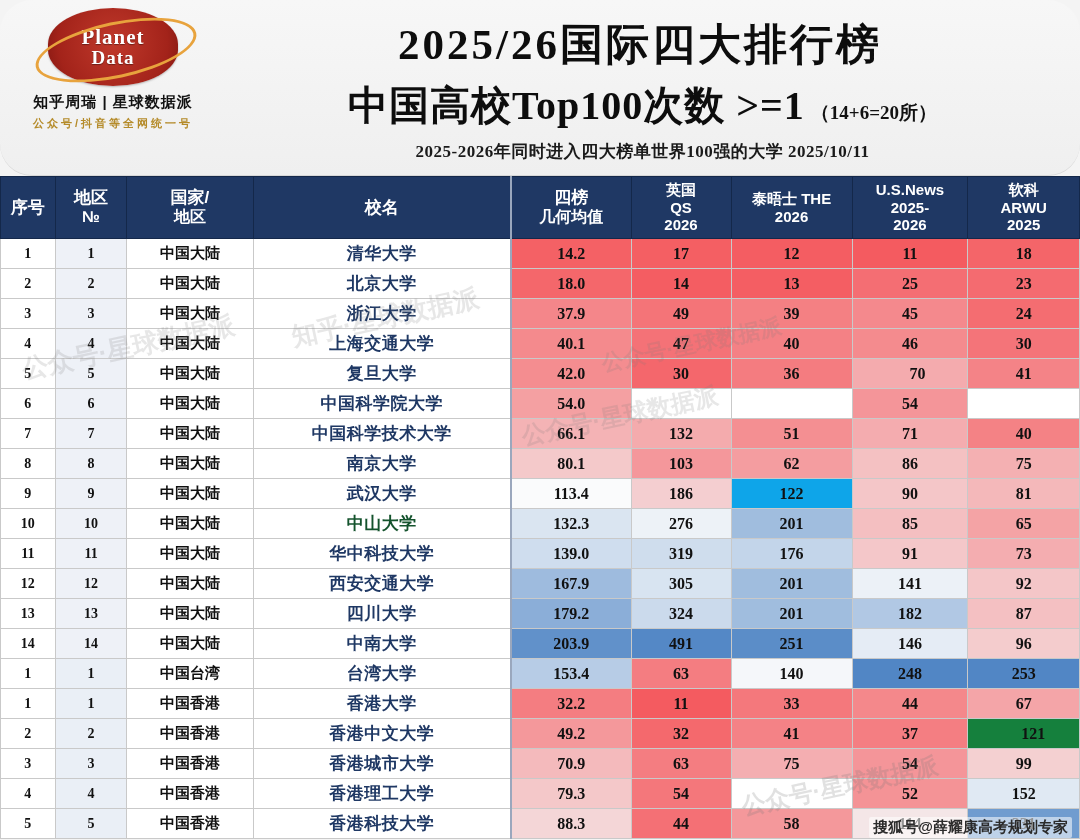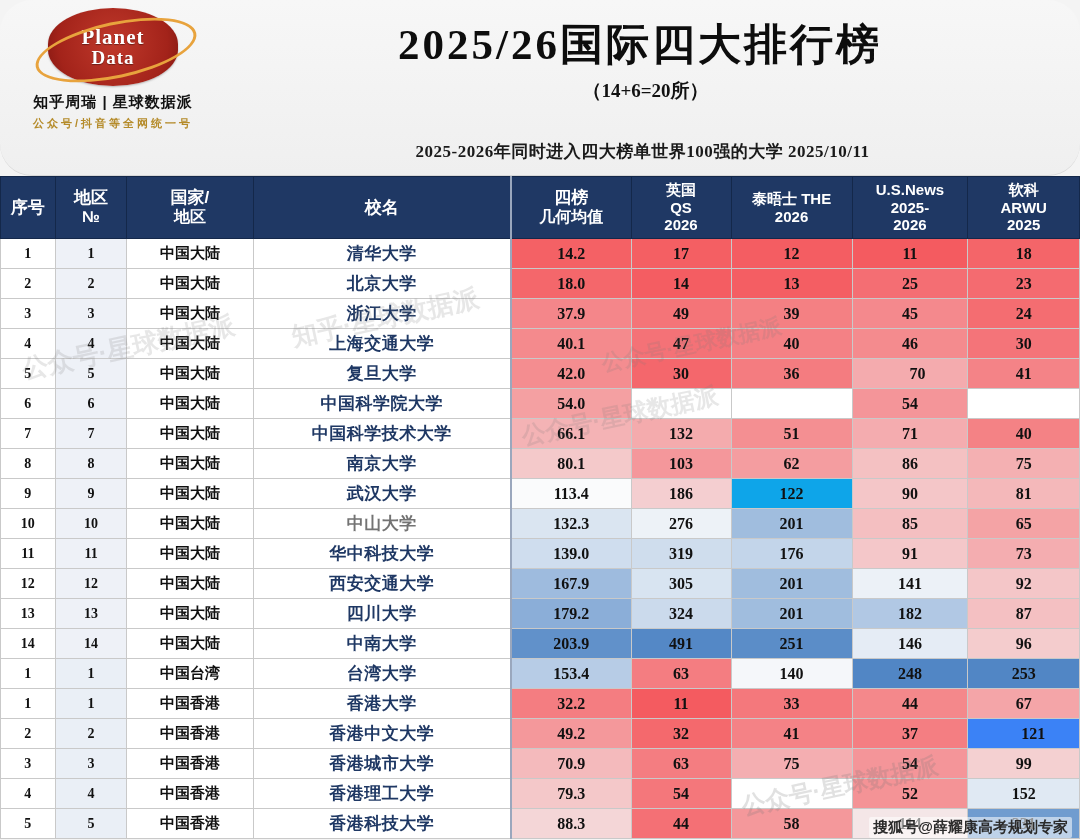--- a/index.html
+++ b/index.html
@@ -144,20 +144,21 @@
         <span class="t1">Planet</span>
         <span class="t2">Data</span>
       </div>
       <div class="logo-sub">知乎周瑞 | 星球数据派</div>
       <div class="logo-sub2">公众号/抖音等全网统一号</div>
     </div>
 
     <div class="title-main">2025/26国际四大排行榜</div>
 
     <div class="title-sub-row">
+      <span class="title-sub">中国高校Top100次数 &gt;=1</span>
       <span class="title-paren">（14+6=20所）</span>
     </div>
 
     <div class="title-note">2025-2026年同时进入四大榜单世界100强的大学 2025/10/11</div>
   </div>
 
   <table>
     <colgroup>
       <col style="width:52px">
       <col style="width:68px">
@@ -307,21 +308,21 @@
           <td class="num col-sep" style="background: rgb(250, 251, 252);">113.4</td>
           <td class="num" style="background: rgb(244, 206, 208);">186</td>
           <td class="num" style="background: #0ea5e9;">122</td>
           <td class="num" style="background: rgb(244, 198, 200);">90</td>
           <td class="num" style="background: rgb(244, 184, 186);">81</td>
         </tr>
         <tr>
           <td class="idx" style="background: rgb(255, 255, 255);">10</td>
           <td class="idx" style="background: rgb(238, 241, 247);">10</td>
           <td class="region" style="background: rgb(255, 255, 255);">中国大陆</td>
-          <td class="name" style="background: rgb(255, 255, 255); color: #737373;">中山大学</td>
+          <td class="name" style="background: rgb(255, 255, 255); color: #14532d;">中山大学</td>
           <td class="num col-sep" style="background: rgb(218, 229, 241);">132.3</td>
           <td class="num" style="background: rgb(237, 242, 247);">276</td>
           <td class="num" style="background: rgb(160, 189, 222);">201</td>
           <td class="num" style="background: rgb(244, 191, 193);">85</td>
           <td class="num" style="background: rgb(244, 163, 165);">65</td>
         </tr>
         <tr>
           <td class="idx" style="background: rgb(255, 255, 255);">11</td>
           <td class="idx" style="background: rgb(238, 241, 247);">11</td>
           <td class="region" style="background: rgb(255, 255, 255);">中国大陆</td>
@@ -389,21 +390,21 @@
         </tr>
         <tr>
           <td class="idx" style="background: rgb(255, 255, 255);">2</td>
           <td class="idx" style="background: rgb(234, 239, 246);">2</td>
           <td class="region" style="background: rgb(255, 255, 255);">中国香港</td>
           <td class="name" style="background: rgb(255, 255, 255); color: rgb(31, 56, 100);">香港中文大学</td>
           <td class="num col-sep" style="background: rgb(244, 152, 155);">49.2</td>
           <td class="num" style="background: rgb(244, 105, 109);">32</td>
           <td class="num" style="background: rgb(244, 130, 134);">41</td>
           <td class="num" style="background: rgb(244, 126, 130);">37</td>
-          <td class="num" style="background: #3b82f6; padding-left: 19px;">121</td>
+          <td class="num" style="background: #15803d; padding-left: 19px;">121</td>
         </tr>
         <tr>
           <td class="idx" style="background: rgb(255, 255, 255);">3</td>
           <td class="idx" style="background: rgb(234, 239, 246);">3</td>
           <td class="region" style="background: rgb(255, 255, 255);">中国香港</td>
           <td class="name" style="background: rgb(255, 255, 255); color: rgb(31, 56, 100);">香港城市大学</td>
           <td class="num col-sep" style="background: rgb(244, 186, 188);">70.9</td>
           <td class="num" style="background: rgb(244, 125, 129);">63</td>
           <td class="num" style="background: rgb(244, 174, 177);">75</td>
           <td class="num" style="background: rgb(244, 149, 153);">54</td>

